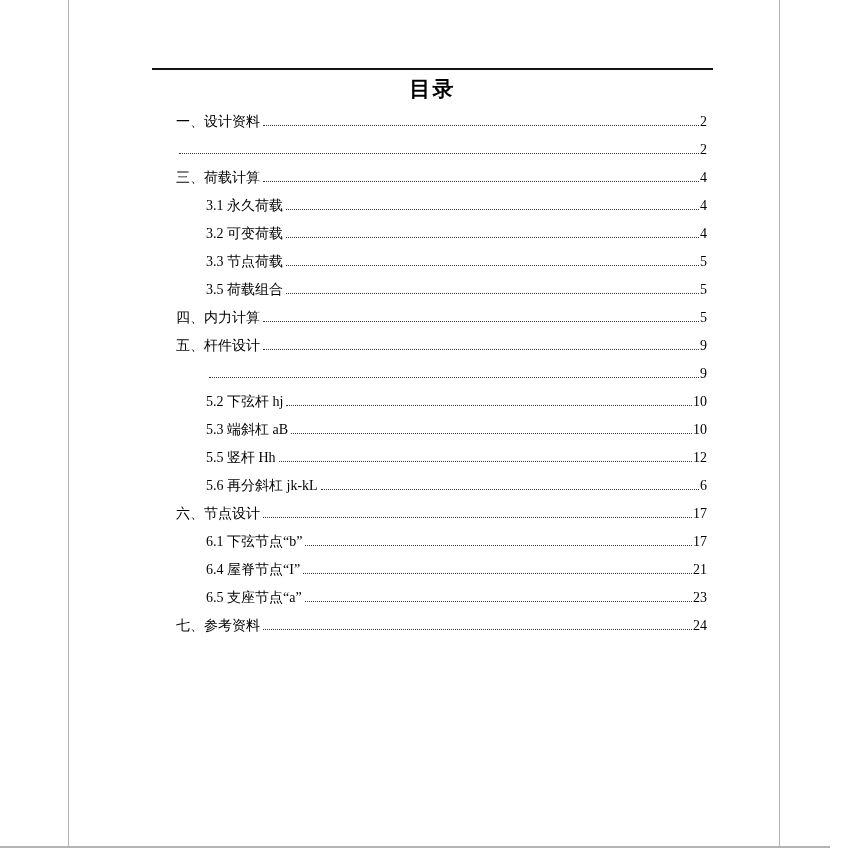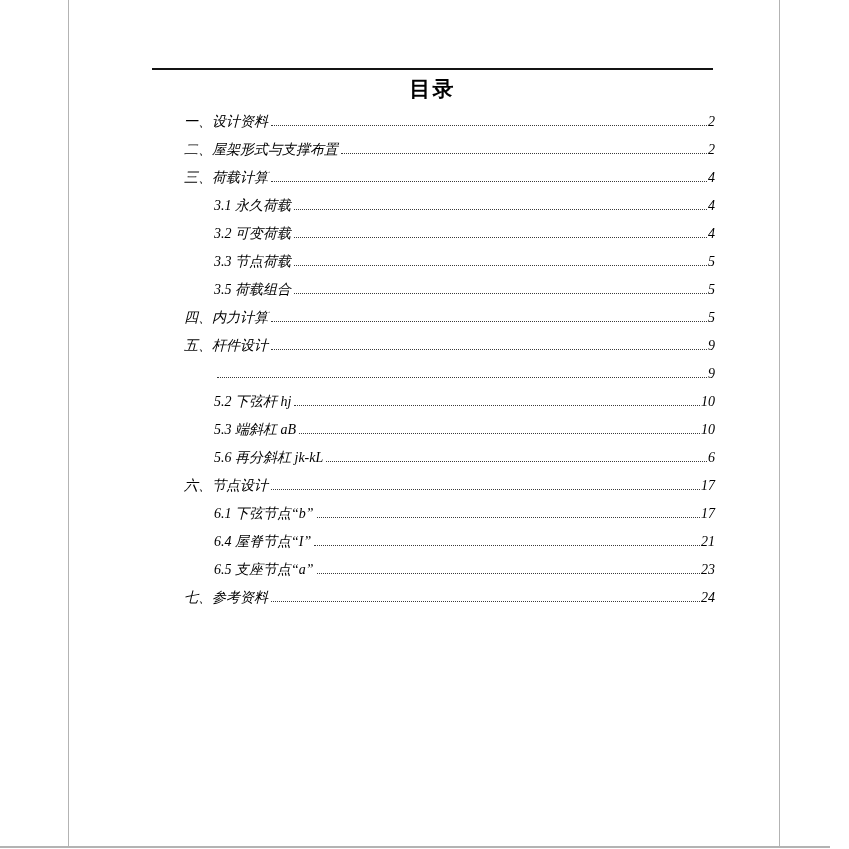--- a/index.html
+++ b/index.html
@@ -47,24 +47,23 @@
     top: 75px;
     width: 561px;
     text-align: center;
     font-size: 21px;
     font-weight: bold;
     letter-spacing: 2px;
     color: #000000;
   }
   .toc-list {
     position: absolute;
-    left: 184px;
+    left: 176px;
     top: 108px;
     width: 531px;
-    font-style: italic;
   }
   .toc-entry {
     display: flex;
     align-items: baseline;
     height: 28px;
     line-height: 28px;
     font-size: 14px;
     white-space: nowrap;
   }
   .toc-entry.lvl2 { padding-left: 30px; }
@@ -92,21 +91,20 @@
 
   <div class="toc-list">
 
     <div class="toc-entry">
       <span class="toc-entry-label">一、设计资料</span>
       <span class="dot-leader"></span>
       <span class="toc-entry-page">2</span>
     </div>
 
     <div class="toc-entry">
-      <span class="toc-entry-label">二、屋架形式与支撑布置</span>
       <span class="dot-leader"></span>
       <span class="toc-entry-page">2</span>
     </div>
 
     <div class="toc-entry">
       <span class="toc-entry-label">三、荷载计算</span>
       <span class="dot-leader"></span>
       <span class="toc-entry-page">4</span>
     </div>
 
@@ -157,20 +155,25 @@
       <span class="toc-entry-page">10</span>
     </div>
 
     <div class="toc-entry lvl2">
       <span class="toc-entry-label">5.3 端斜杠 aB</span>
       <span class="dot-leader"></span>
       <span class="toc-entry-page">10</span>
     </div>
 
 
+    <div class="toc-entry lvl2">
+      <span class="toc-entry-label">5.5 竖杆 Hh</span>
+      <span class="dot-leader"></span>
+      <span class="toc-entry-page">12</span>
+    </div>
 
     <div class="toc-entry lvl2">
       <span class="toc-entry-label">5.6 再分斜杠 jk-kL</span>
       <span class="dot-leader"></span>
       <span class="toc-entry-page">6</span>
     </div>
 
     <div class="toc-entry">
       <span class="toc-entry-label">六、节点设计</span>
       <span class="dot-leader"></span>

